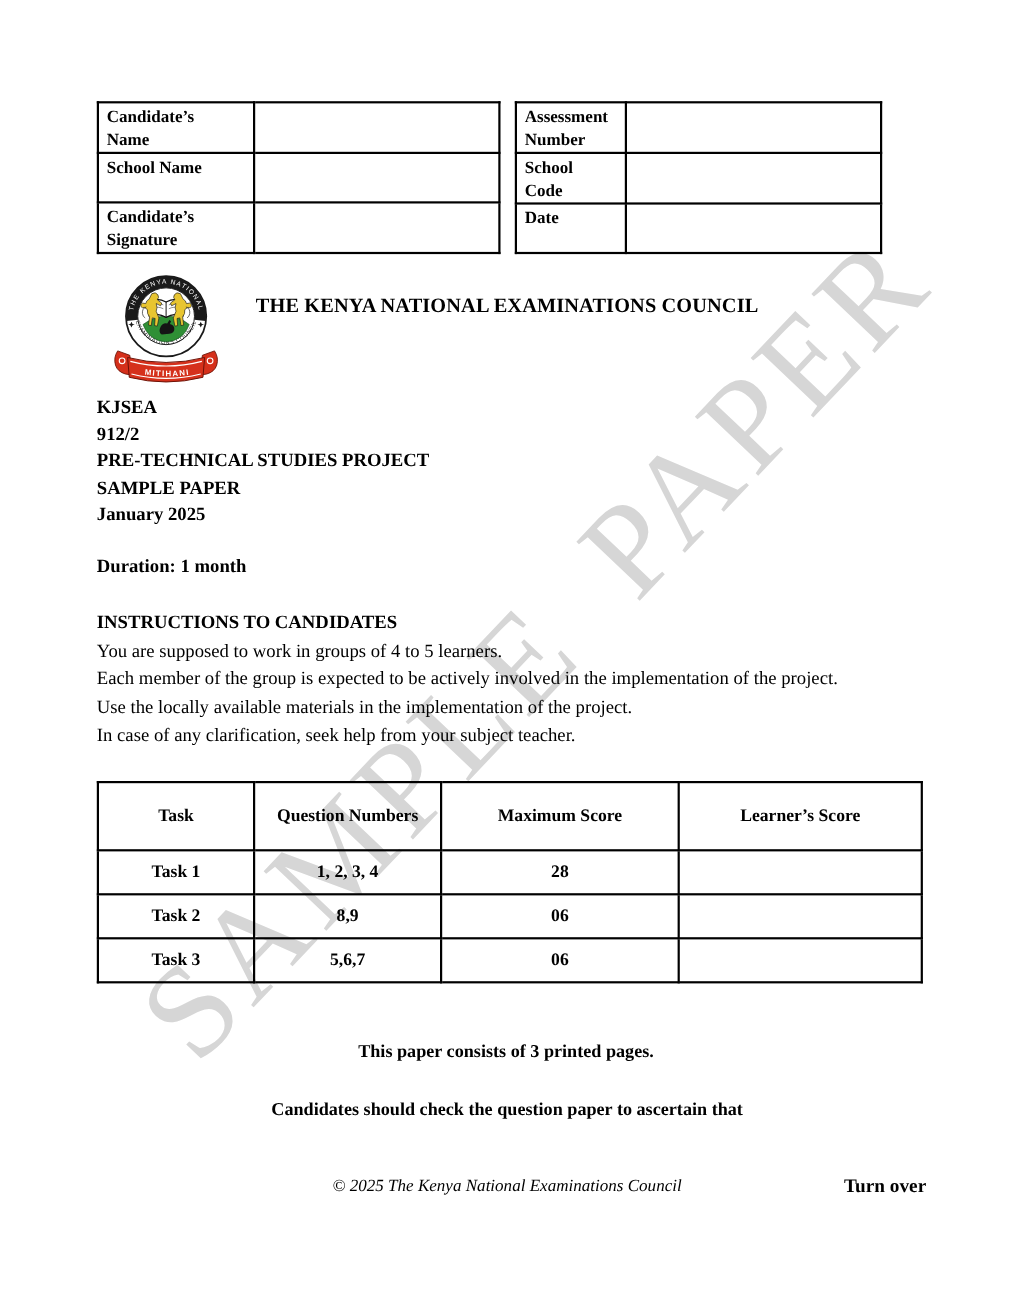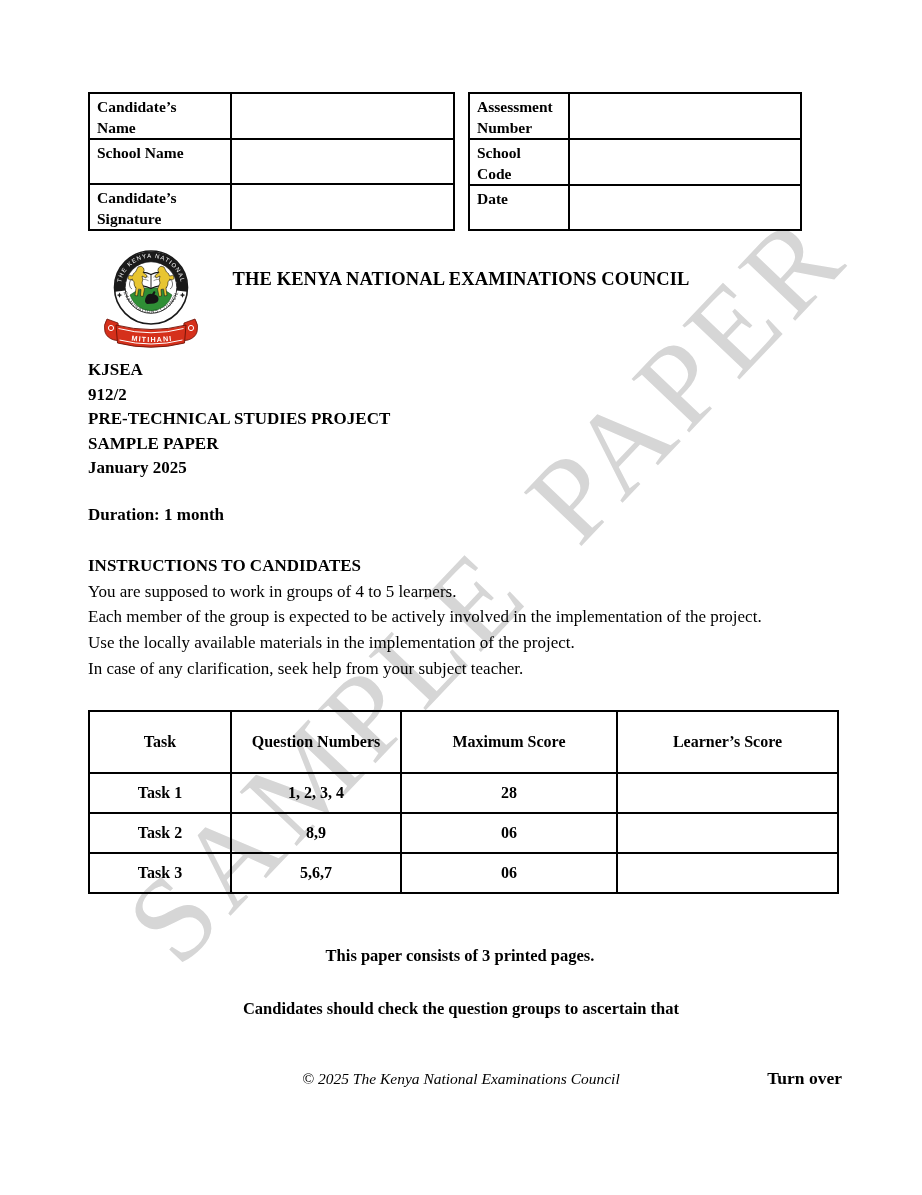--- a/index.html
+++ b/index.html
@@ -299,19 +299,19 @@
         <td class="task-cell">Task 3</td>
         <td>5,6,7</td>
         <td>06</td>
         <td></td>
       </tr>
     </tbody>
       </table>
 
     <div class="pages-note">This paper consists of 3 printed pages.</div>
     <div class="check-note">
-      <div>Candidates should check the question groups to ascertain that</div>
+      <div>Candidates should check the question paper to ascertain that</div>
     </div>
     <div class="copyright">© 2025 The Kenya National Examinations Council</div>
     <div class="turn-over">Turn over</div>
 
   </div>
 </div>
 
 </body></html>

